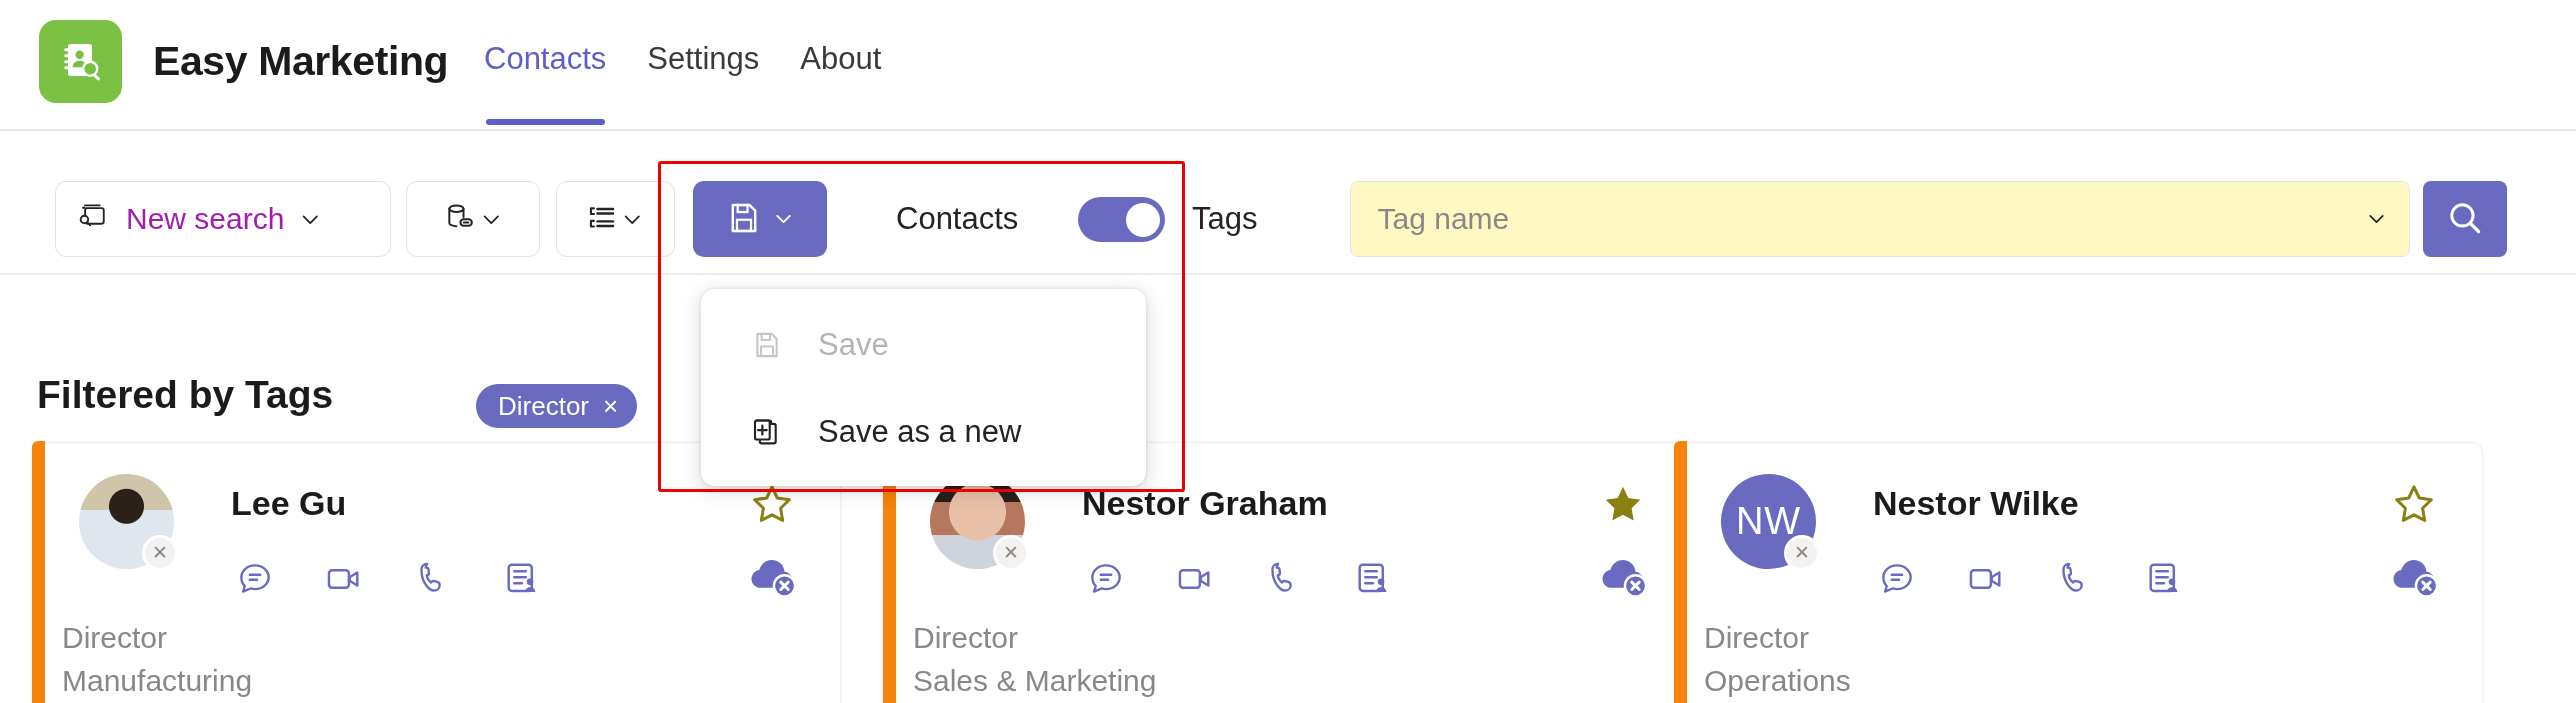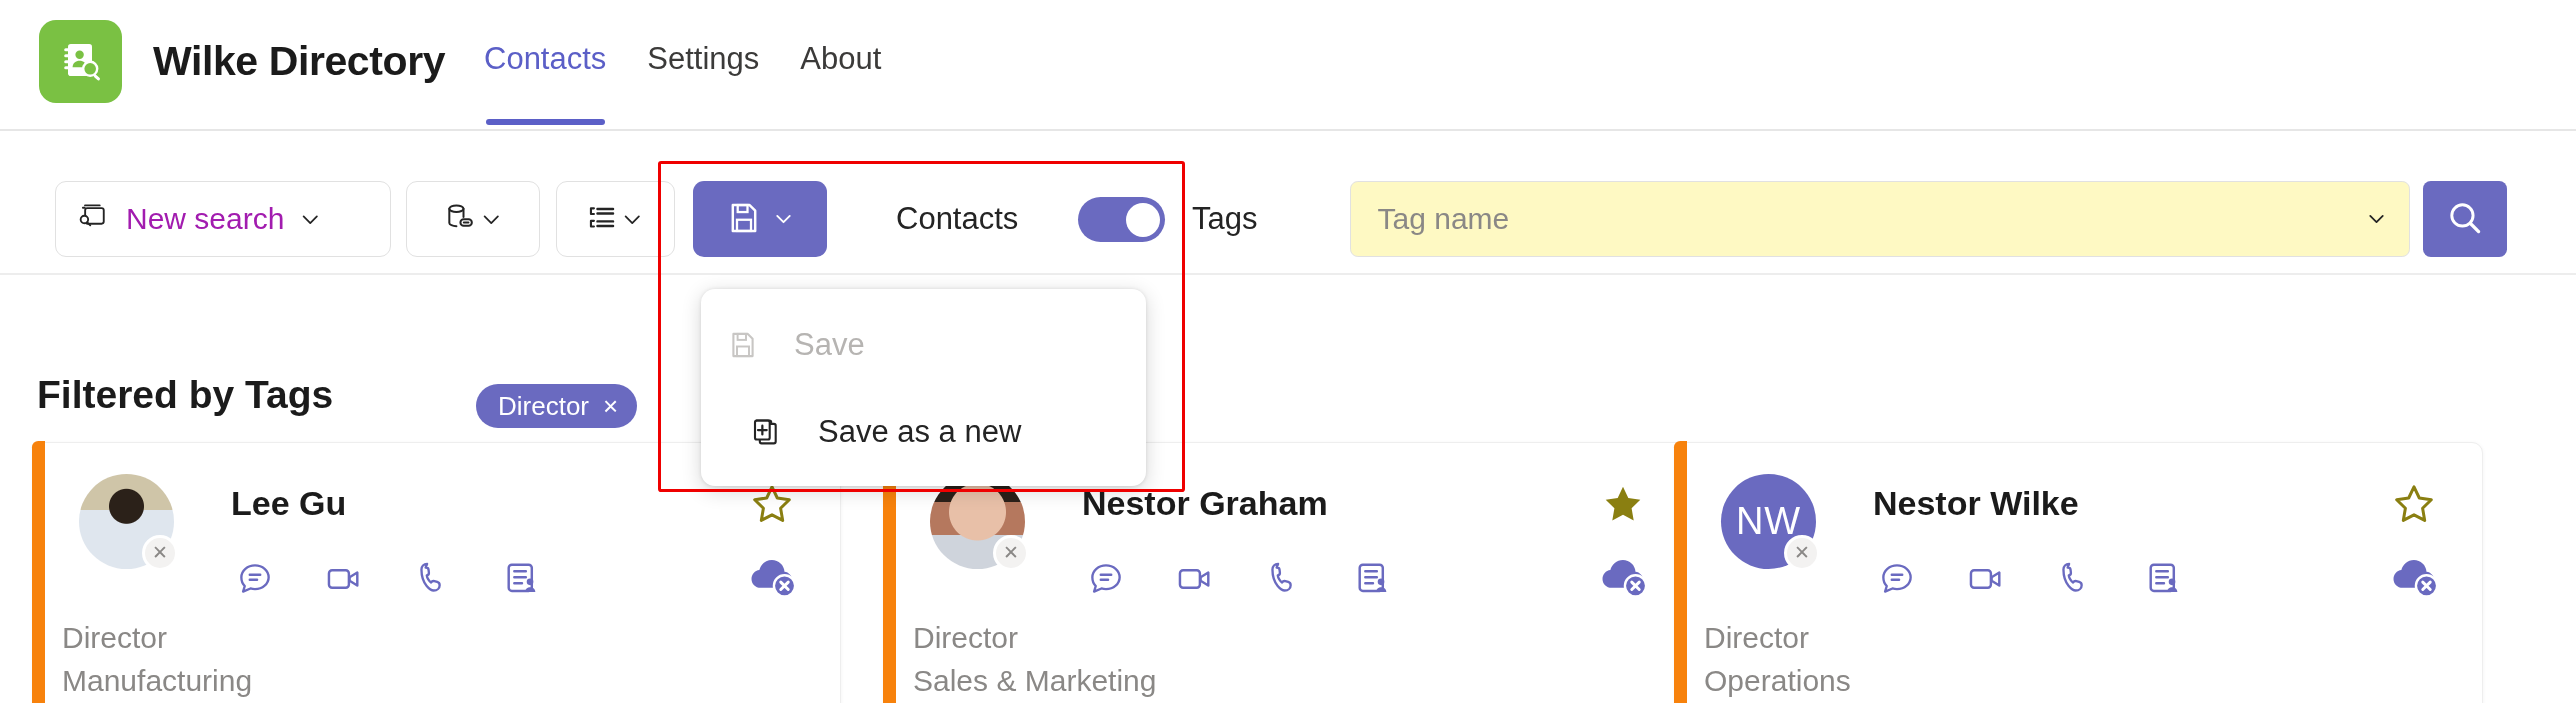--- a/index.html
+++ b/index.html
@@ -93,21 +93,21 @@
     background:#ffffff;border-radius:14px;
     box-shadow:0 4.7px 20px rgba(0,0,0,.16), 0 0.8px 3.9px rgba(0,0,0,.10);
     z-index:40;
   }
   .menu-item{
     display:flex;align-items:center;height:87px;padding:0 0 0 48px;
     font-size:31px;color:#242424;cursor:pointer;box-sizing:border-box;
   }
   .menu-item.disabled{color:#b6b4b2;cursor:default;}
   .menu-item .mi-ico{width:36px;height:36px;flex:none;margin-right:33px;display:block;}
-  .menu-item:first-child{margin-top:12.5px;padding-left:24px;}
+  .menu-item:first-child{margin-top:12.5px;}
 
   
   .redbox{
     position:absolute;left:658px;top:161px;width:521px;height:325px;
     border:3.1px solid #ef0000;border-radius:3.1px;z-index:60;pointer-events:none;
   }
 
   
   .filterrow{position:absolute;left:0;top:275px;width:2576px;height:156px;background:#fff;}
   .filter-title{
@@ -181,21 +181,21 @@
           <rect x="3.6" y="8.1" width="3" height="1.5" rx="0.75" fill="#ffffff"></rect>
           <rect x="3.6" y="11.1" width="3" height="1.5" rx="0.75" fill="#ffffff"></rect>
           <rect x="3.6" y="14.1" width="3" height="1.5" rx="0.75" fill="#ffffff"></rect>
           <circle cx="11.3" cy="8.4" r="2.1" fill="#7AC143"></circle>
           <path d="M7.8 14.6c0-2 1.6-3.2 3.5-3.2s3.5 1.2 3.5 3.2z" fill="#7AC143"></path>
           <circle cx="16.6" cy="15.4" r="4.1" fill="#ffffff"></circle>
           <circle cx="16.6" cy="15.4" r="2.9" fill="#7AC143"></circle>
           <rect x="19.1" y="18.0" width="3.6" height="1.5" rx="0.75" transform="rotate(42 19.1 18.0)" fill="#ffffff"></rect>
         </svg>
       </div>
-      <div class="brand-title">Wilke Directory</div>
+      <div class="brand-title">Easy Marketing</div>
     </div>
     <div class="nav">
       <div class="nav-item active">
         <span>Contacts</span>
         <span class="nav-underline"></span>
       </div>
       <div class="nav-item">
         <span>Settings</span>
       </div>
       <div class="nav-item">

